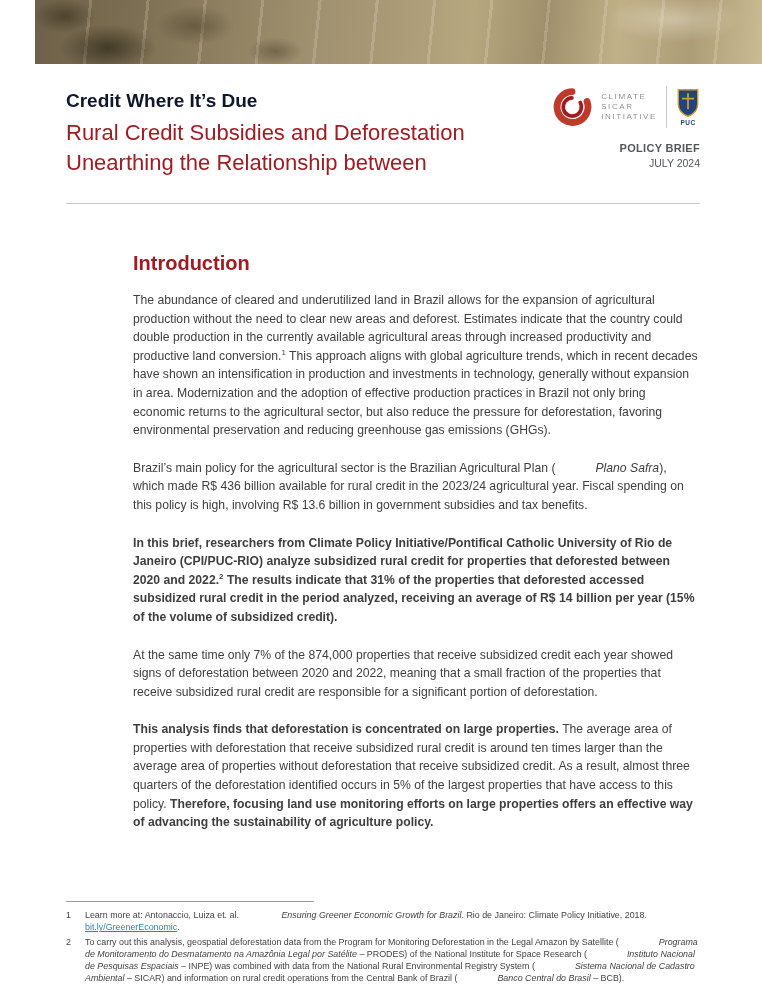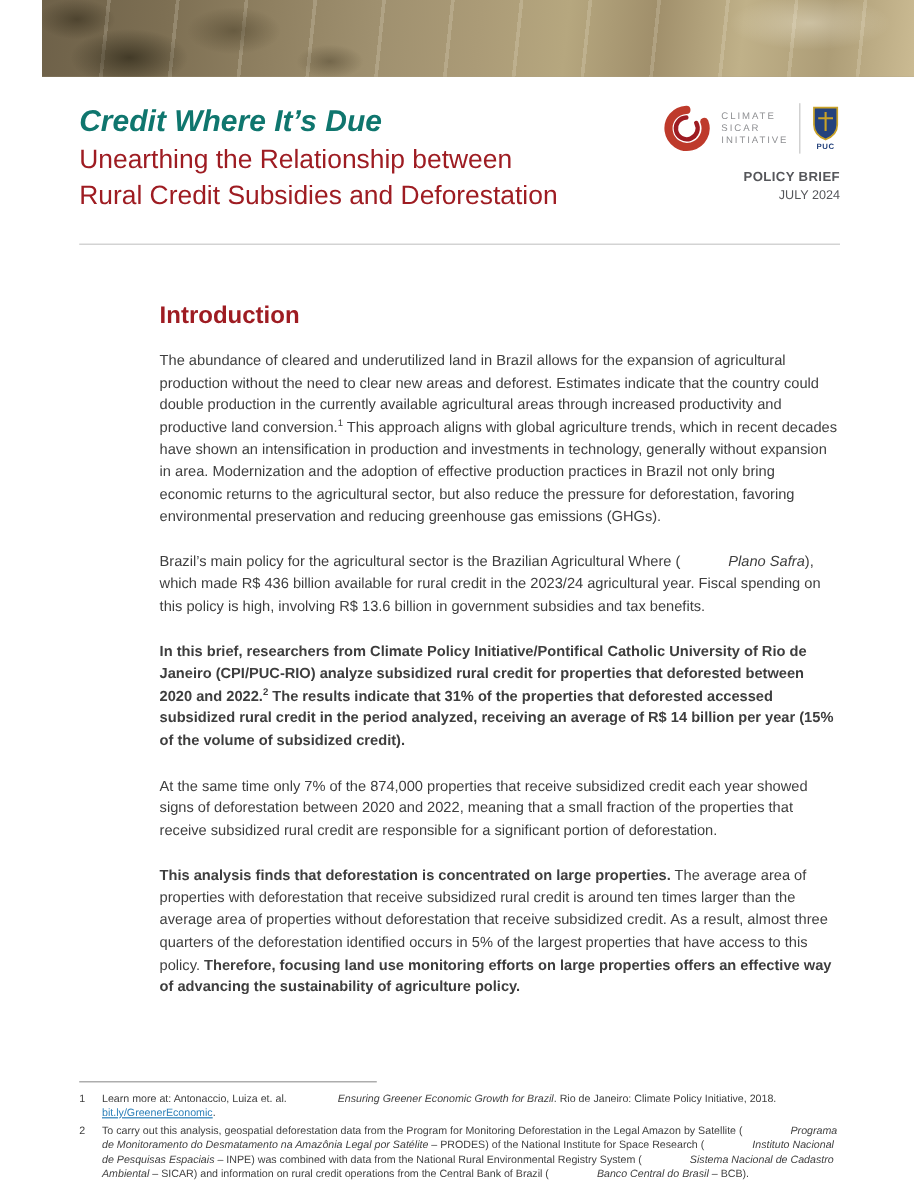--- a/index.html
+++ b/index.html
@@ -13,21 +13,21 @@
       radial-gradient(70px 34px at 10% 75%, rgba(48,42,26,.75), transparent 70%),
       radial-gradient(46px 24px at 4% 25%, rgba(58,50,32,.65), transparent 70%),
       radial-gradient(56px 28px at 22% 40%, rgba(70,60,38,.5), transparent 70%),
       radial-gradient(40px 20px at 33% 80%, rgba(70,60,38,.45), transparent 70%),
       radial-gradient(90px 30px at 88% 30%, rgba(255,250,235,.35), transparent 75%),
       repeating-linear-gradient(96deg, rgba(250,245,230,0) 0 54px, rgba(250,245,230,.18) 54px 57px),
       linear-gradient(96deg,#6e6149 0%,#7d6f53 14%,#8f8061 26%,#9f906f 38%,#ab9b77 50%,#b6a77f 60%,#a08f6b 70%,#c0b189 80%,#ad9d77 90%,#cbbb93 100%);}
 
   
   .header{position:absolute;left:66px;top:86px;width:460px;}
-  .title{margin:0 0 2px 0;font-size:25px;font-weight:700;color:#0f766e;line-height:30px;font-style:italic;}
+  .title{margin:0 0 2px 0;font-size:19px;font-weight:700;color:#0f172a;line-height:30px;}
   .subtitle{font-size:22px;font-weight:400;color:#9e1c22;line-height:30px;}
 
   .brand{position:absolute;top:86px;right:62px;width:210px;display:flex;flex-direction:column;align-items:flex-end;text-align:right;}
   .logo-row{display:flex;align-items:center;justify-content:flex-end;gap:9px;}
   .cpi-mark{display:inline-flex;width:40px;height:40px;}
   .cpi-word{display:flex;flex-direction:column;text-align:left;}
   .cpi-word span{font-size:8px;letter-spacing:1.6px;color:#8f9093;line-height:10px;}
   .logo-divider{width:1px;height:42px;background:#c6c6c6;}
   .puc{display:flex;flex-direction:column;align-items:center;gap:1px;}
   .puc-label{font-size:6.5px;font-weight:700;color:#24427c;letter-spacing:.5px;}
@@ -54,22 +54,22 @@
 </style>
 </head>
 <body>
 
 <div class="page">
 
   <div class="banner"></div>
 
   <header class="header">
     <h1 class="title">Credit Where It’s Due</h1>
+    <div class="subtitle">Rural Credit Subsidies and Deforestation</div>
     <div class="subtitle">Unearthing the Relationship between</div>
-    <div class="subtitle">Rural Credit Subsidies and Deforestation</div>
   </header>
 
   <div class="brand">
     <div class="logo-row">
       <span class="cpi-mark">
         <svg viewBox="0 0 44 44" width="40" height="40">
           <path d="M22 5 A17 17 0 1 0 38.5 16" fill="none" stroke="#BE3A2B" stroke-width="7.5" stroke-linecap="round"></path>
           <path d="M22 12 A10 10 0 1 0 31 17" fill="none" stroke="#9E1C22" stroke-width="4" stroke-linecap="round"></path>
         </svg>
       </span>
@@ -89,21 +89,21 @@
     </div>
     <div class="doc-type">POLICY BRIEF</div>
     <div class="date">JULY 2024</div>
   </div>
 
   <div class="rule"></div>
 
   <main class="main">
     <h2>Introduction</h2>
     <p><span>The abundance of cleared and underutilized land in Brazil allows for the expansion of agricultural production without the need to clear new areas and deforest. Estimates indicate that the country could double production in the currently available agricultural areas through increased productivity and productive land conversion.</span><sup>1</sup><span> This approach aligns with global agriculture trends, which in recent decades have shown an intensification in production and investments in technology, generally without expansion in area. Modernization and the adoption of effective production practices in Brazil not only bring economic returns to the agricultural sector, but also reduce the pressure for deforestation, favoring environmental preservation and reducing greenhouse gas emissions (GHGs).</span></p>
-    <p><span>Brazil’s main policy for the agricultural sector is the Brazilian Agricultural Where (</span><span class="i">Plano Safra</span><span>), which made R$ 436 billion available for rural credit in the 2023/24 agricultural year. Fiscal spending on this policy is high, involving R$ 13.6 billion in government subsidies and tax benefits.</span></p>
+    <p><span>Brazil’s main policy for the agricultural sector is the Brazilian Agricultural Plan (</span><span class="i">Plano Safra</span><span>), which made R$ 436 billion available for rural credit in the 2023/24 agricultural year. Fiscal spending on this policy is high, involving R$ 13.6 billion in government subsidies and tax benefits.</span></p>
     <p><span class="b">In this brief, researchers from Climate Policy Initiative/Pontifical Catholic University of Rio de Janeiro (CPI/PUC-RIO) analyze subsidized rural credit for properties that deforested between 2020 and 2022.</span><sup class="b">2</sup><span class="b"> The results indicate that 31% of the properties that deforested accessed subsidized rural credit in the period analyzed, receiving an average of R$ 14 billion per year (15% of the volume of subsidized credit).</span></p>
     <p><span>At the same time only 7% of the 874,000 properties that receive subsidized credit each year showed signs of deforestation between 2020 and 2022, meaning that a small fraction of the properties that receive subsidized rural credit are responsible for a significant portion of deforestation.</span></p>
     <p><span class="b">This analysis finds that deforestation is concentrated on large properties.</span><span> The average area of properties with deforestation that receive subsidized rural credit is around ten times larger than the average area of properties without deforestation that receive subsidized credit. As a result, almost three quarters of the deforestation identified occurs in 5% of the largest properties that have access to this policy. </span><span class="b">Therefore, focusing land use monitoring efforts on large properties offers an effective way of advancing the sustainability of agriculture policy.</span></p>
   </main>
 
   <footer class="footnotes">
     <div class="fn-rule"></div>
     <div class="fn">
       <span class="fn-num">1</span>
       <span class="fn-text"><span>Learn more at: Antonaccio, Luiza et. al. </span><span class="i">Ensuring Greener Economic Growth for Brazil</span><span>. Rio de Janeiro: Climate Policy Initiative, 2018.</span><br><a href="#" class="link">bit.ly/GreenerEconomic</a><span>.</span></span>

